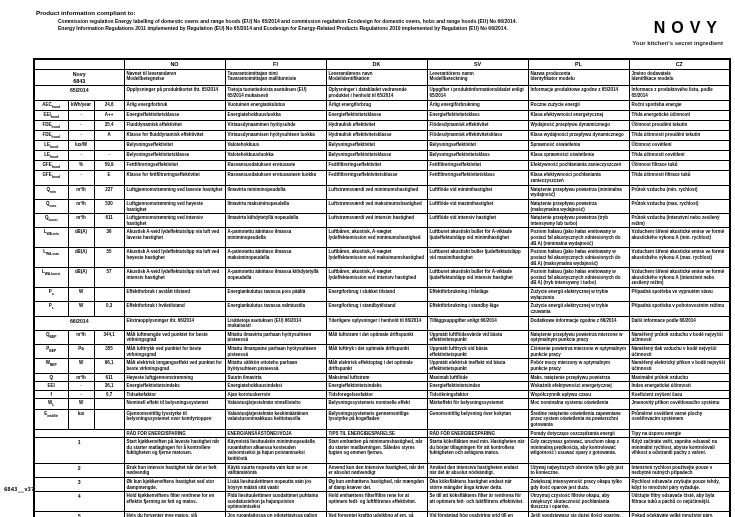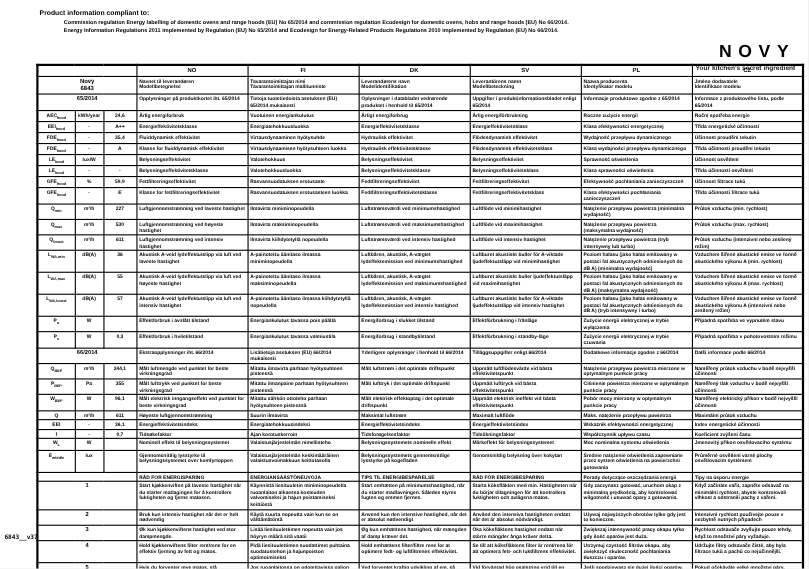--- a/index.html
+++ b/index.html
@@ -4,21 +4,21 @@
 <style>
   html,body{margin:0;padding:0;background:#e8e8e8;}
   .page{position:relative;width:735px;height:517px;background:#ffffff;
         font-family:"Liberation Sans",sans-serif;color:#000;overflow:hidden;}
   
   .doc-header{position:absolute;left:36px;top:9px;width:560px;}
   .comp-title{font-size:6.2px;font-weight:700;}
   .comp-lines{margin-left:22px;margin-top:2px;font-size:5px;font-weight:600;line-height:1.35;}
   
   .brand{position:absolute;right:12px;top:20px;text-align:right;}
-  .brand-logo{font-size:16px;font-weight:900;letter-spacing:6px;line-height:1;margin-top:20px;}
+  .brand-logo{font-size:16px;font-weight:900;letter-spacing:6px;line-height:1;}
   .brand-tag{font-size:6px;font-weight:600;color:#222;margin-top:4px;}
   
   table.t{position:absolute;left:33px;top:58px;width:698px;border-collapse:collapse;
           table-layout:fixed;font-size:4.5px;line-height:1.25;}
   table.t th,table.t td{border:1px solid #000;padding:1px 2px;vertical-align:top;
           font-weight:700;white-space:pre-line;word-wrap:break-word;}
   table.t{border:2px solid #000;}
   .lang-head{font-size:5.4px;text-align:center;font-weight:800;padding:0.5px;}
   .model-cell{font-size:5.4px;text-align:center;vertical-align:middle;}
   .reg-cell{font-size:5.2px;text-align:center;vertical-align:middle;}

